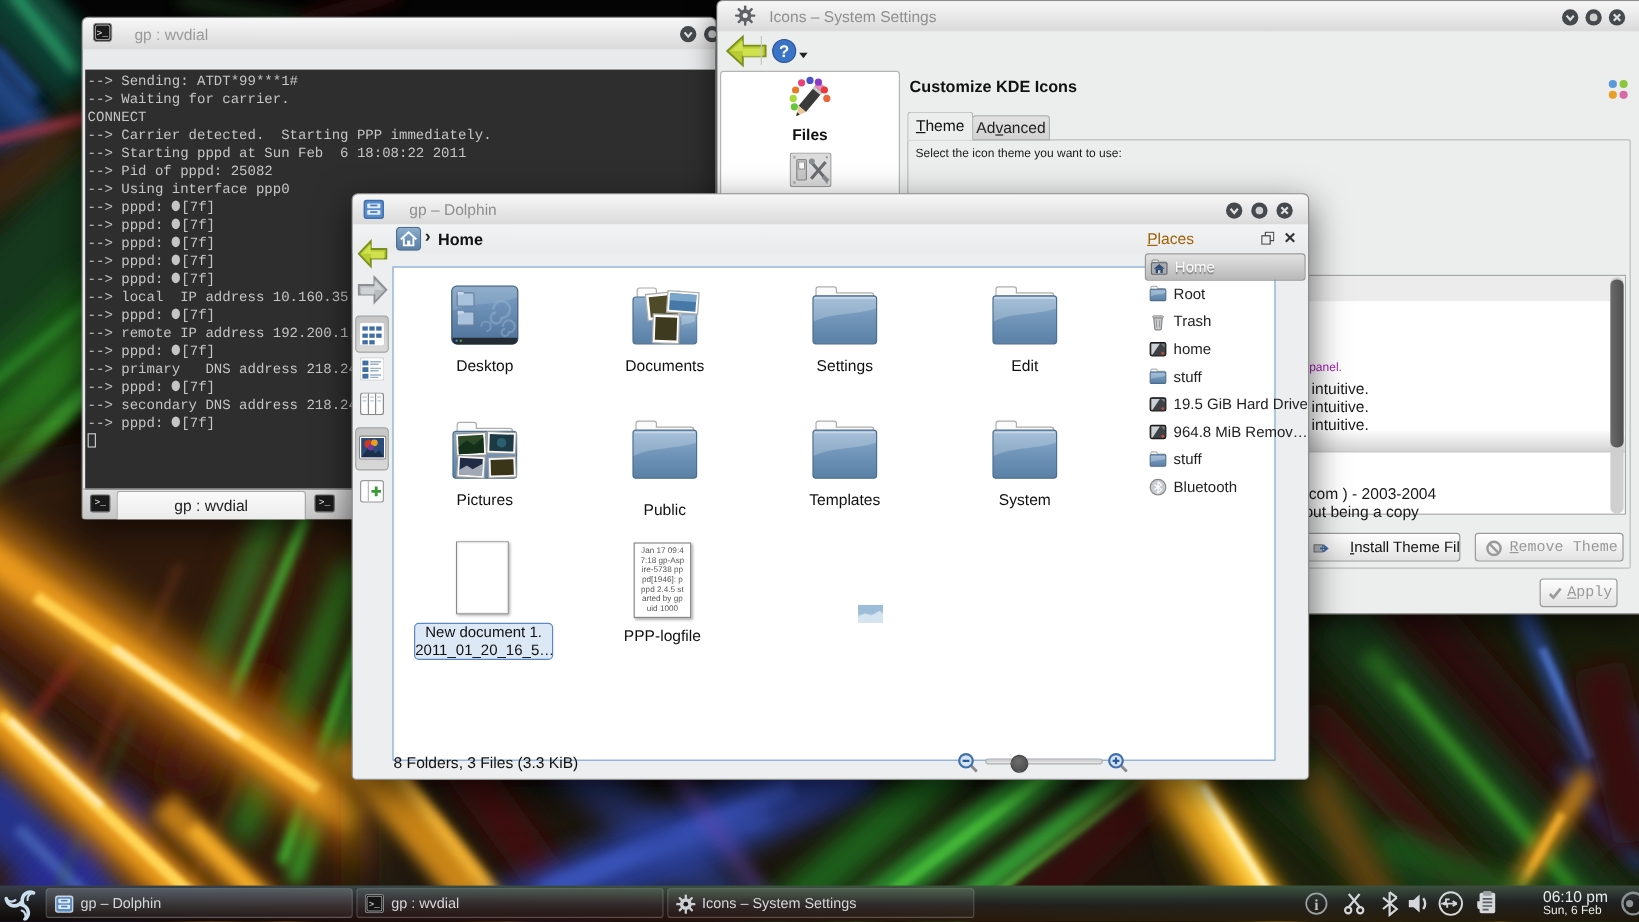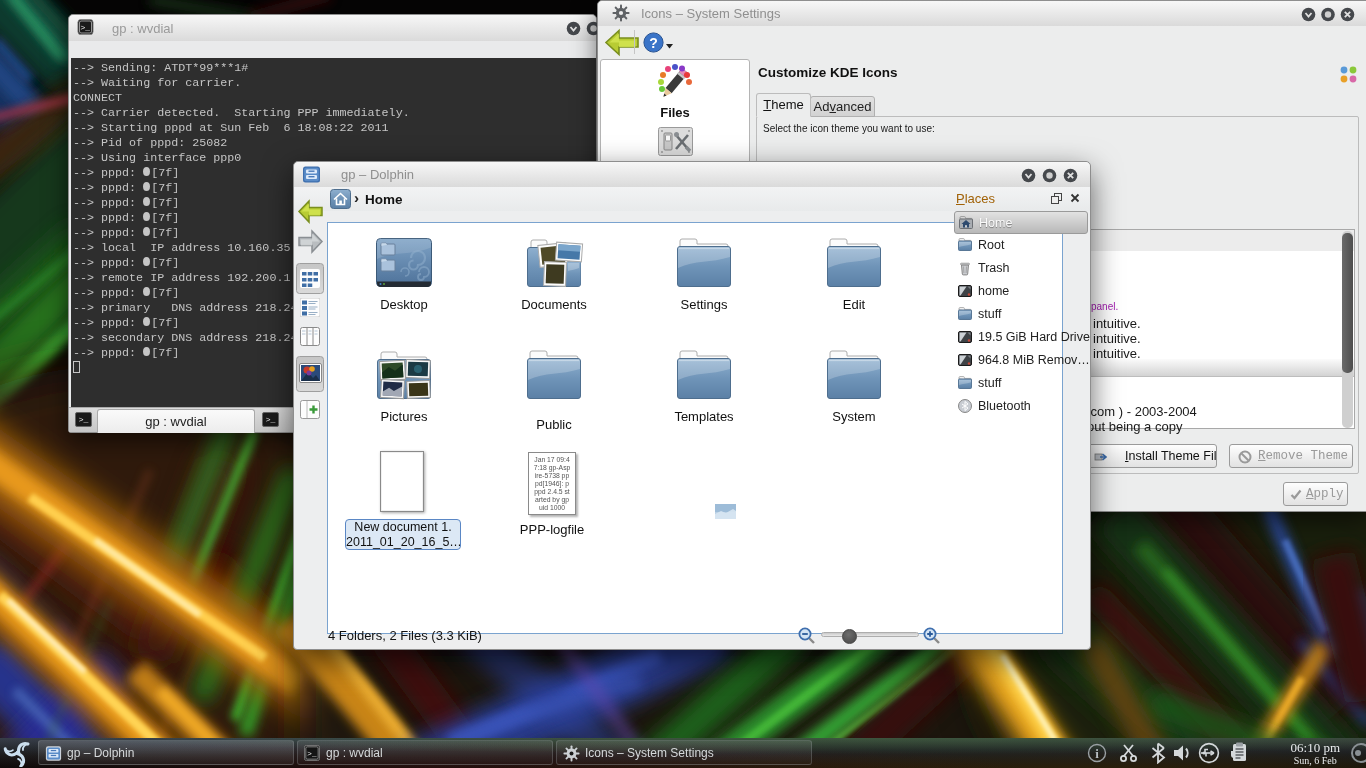--- a/index.html
+++ b/index.html
@@ -44,21 +44,21 @@
 
 
 #bar { position:absolute; left:0; top:738px; width:1366px; height:30px; background:
  radial-gradient(120% 160% at 850px -10px, rgba(70,160,55,.38), rgba(0,0,0,0) 55%),
  radial-gradient(80% 160% at 1080px 40px, rgba(170,120,25,.32), rgba(0,0,0,0) 60%),
  radial-gradient(70% 160% at 450px 30px, rgba(140,40,30,.22), rgba(0,0,0,0) 60%),
  radial-gradient(60% 160% at 150px -10px, rgba(40,60,130,.25), rgba(0,0,0,0) 60%),
  linear-gradient(#3a3e40,#1a1c1d 55%,#070707); }
 .tbtn { position:absolute; top:2px; height:25px; border:1px solid rgba(150,155,160,.32); border-radius:3px; background:linear-gradient(rgba(255,255,255,.10),rgba(255,255,255,.02)); color:#d5d8da; font-size:12px; }
 .tbtn .lbl { position:absolute; left:28px; top:5px; white-space:nowrap; }
-#clock { position:absolute; right:26px; top:2px; text-align:center; color:#e8eaec;font-family:Liberation Serif, serif; }
+#clock { position:absolute; right:26px; top:2px; color:#e8eaec; }
 </style>
 </head>
 <body>
 <div id="screen">
 <svg width="0" height="0" style="position:absolute">
 <defs>
 <linearGradient id="fg" x1="0" y1="0" x2="0" y2="1">
  <stop offset="0" stop-color="#8fb0cf"></stop>
           <stop offset=".5" stop-color="#6f94b8"></stop>
           <stop offset="1" stop-color="#5b80a6"></stop>
@@ -639,21 +639,21 @@
         </div>
     <div class="pitem" style="top:207px">
           <svg class="abs" style="left:3px;top:3px" width="16" height="16" viewBox="0 0 16 16">
             <circle cx="8" cy="8" r="6.5" fill="#c8ccd2" stroke="#888"></circle>
             <path d="M8 3.5 v9 l3 -2.5 -6 -4 m6 0 l-6 4 M8 3.5 l3 2.5" stroke="#fff" stroke-width="1" fill="none"></path>
           </svg>
           <span class="pt">Bluetooth</span>
         </div>
   </div>
   <div id="dstatus">
-    <span style="position:absolute;left:34px;top:9px">4 Folders, 2 Files (3.3 KiB)</span>
+    <span style="position:absolute;left:34px;top:9px">8 Folders, 3 Files (3.3 KiB)</span>
     <svg class="abs" style="left:504px;top:8px" width="18" height="18" viewBox="0 0 18 18">
           <path d="M11 11 L16 16" stroke="#8a8a8a" stroke-width="2.4"></path>
           <circle cx="7" cy="7" r="5.6" fill="#d4e4f4" stroke="#3f6fae" stroke-width="1.8"></circle>
           <path d="M4.2 7 h5.6" stroke="#2a5a9a" stroke-width="1.8"></path>
         </svg>
     <div class="abs" style="left:527px;top:13px;width:98px;height:4.5px;background:linear-gradient(#c9c9c9,#e8e8e8);border:1px solid #adadad;border-radius:3px"></div>
     <div class="abs" style="left:548px;top:10px;width:15px;height:15px;background:radial-gradient(circle at 42% 35%,#6e6e6e,#555 60%,#4a4a4a);border:1px solid #444;border-radius:50%"></div>
     <svg class="abs" style="left:629px;top:8px" width="18" height="18" viewBox="0 0 18 18">
           <path d="M11 11 L16 16" stroke="#8a8a8a" stroke-width="2.4"></path>
           <circle cx="7" cy="7" r="5.6" fill="#d4e4f4" stroke="#3f6fae" stroke-width="1.8"></circle>

